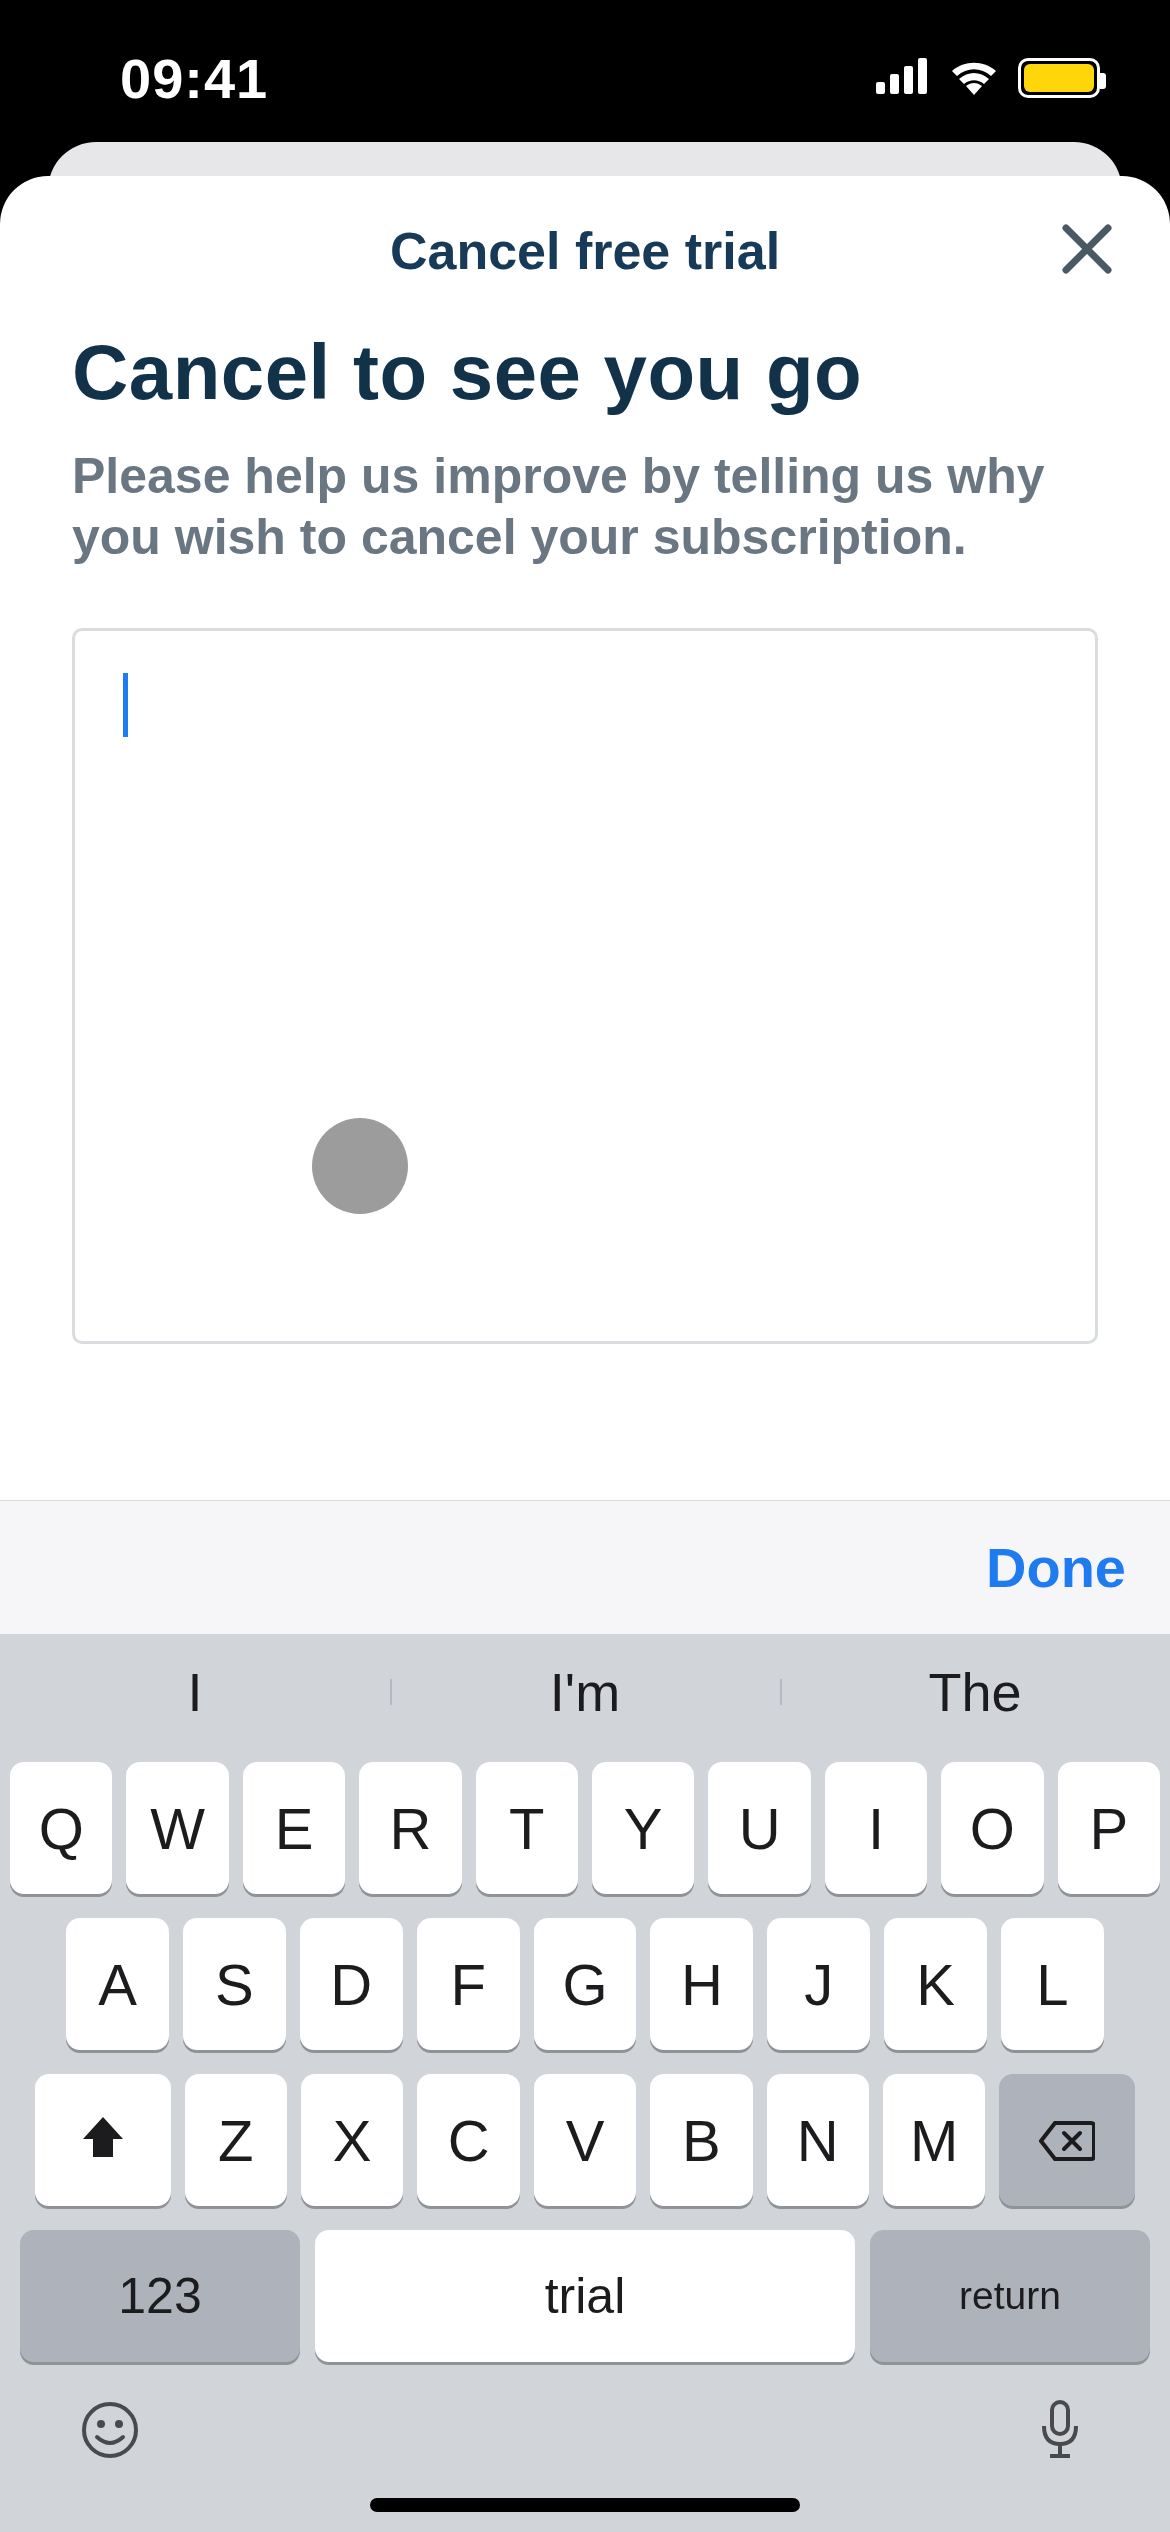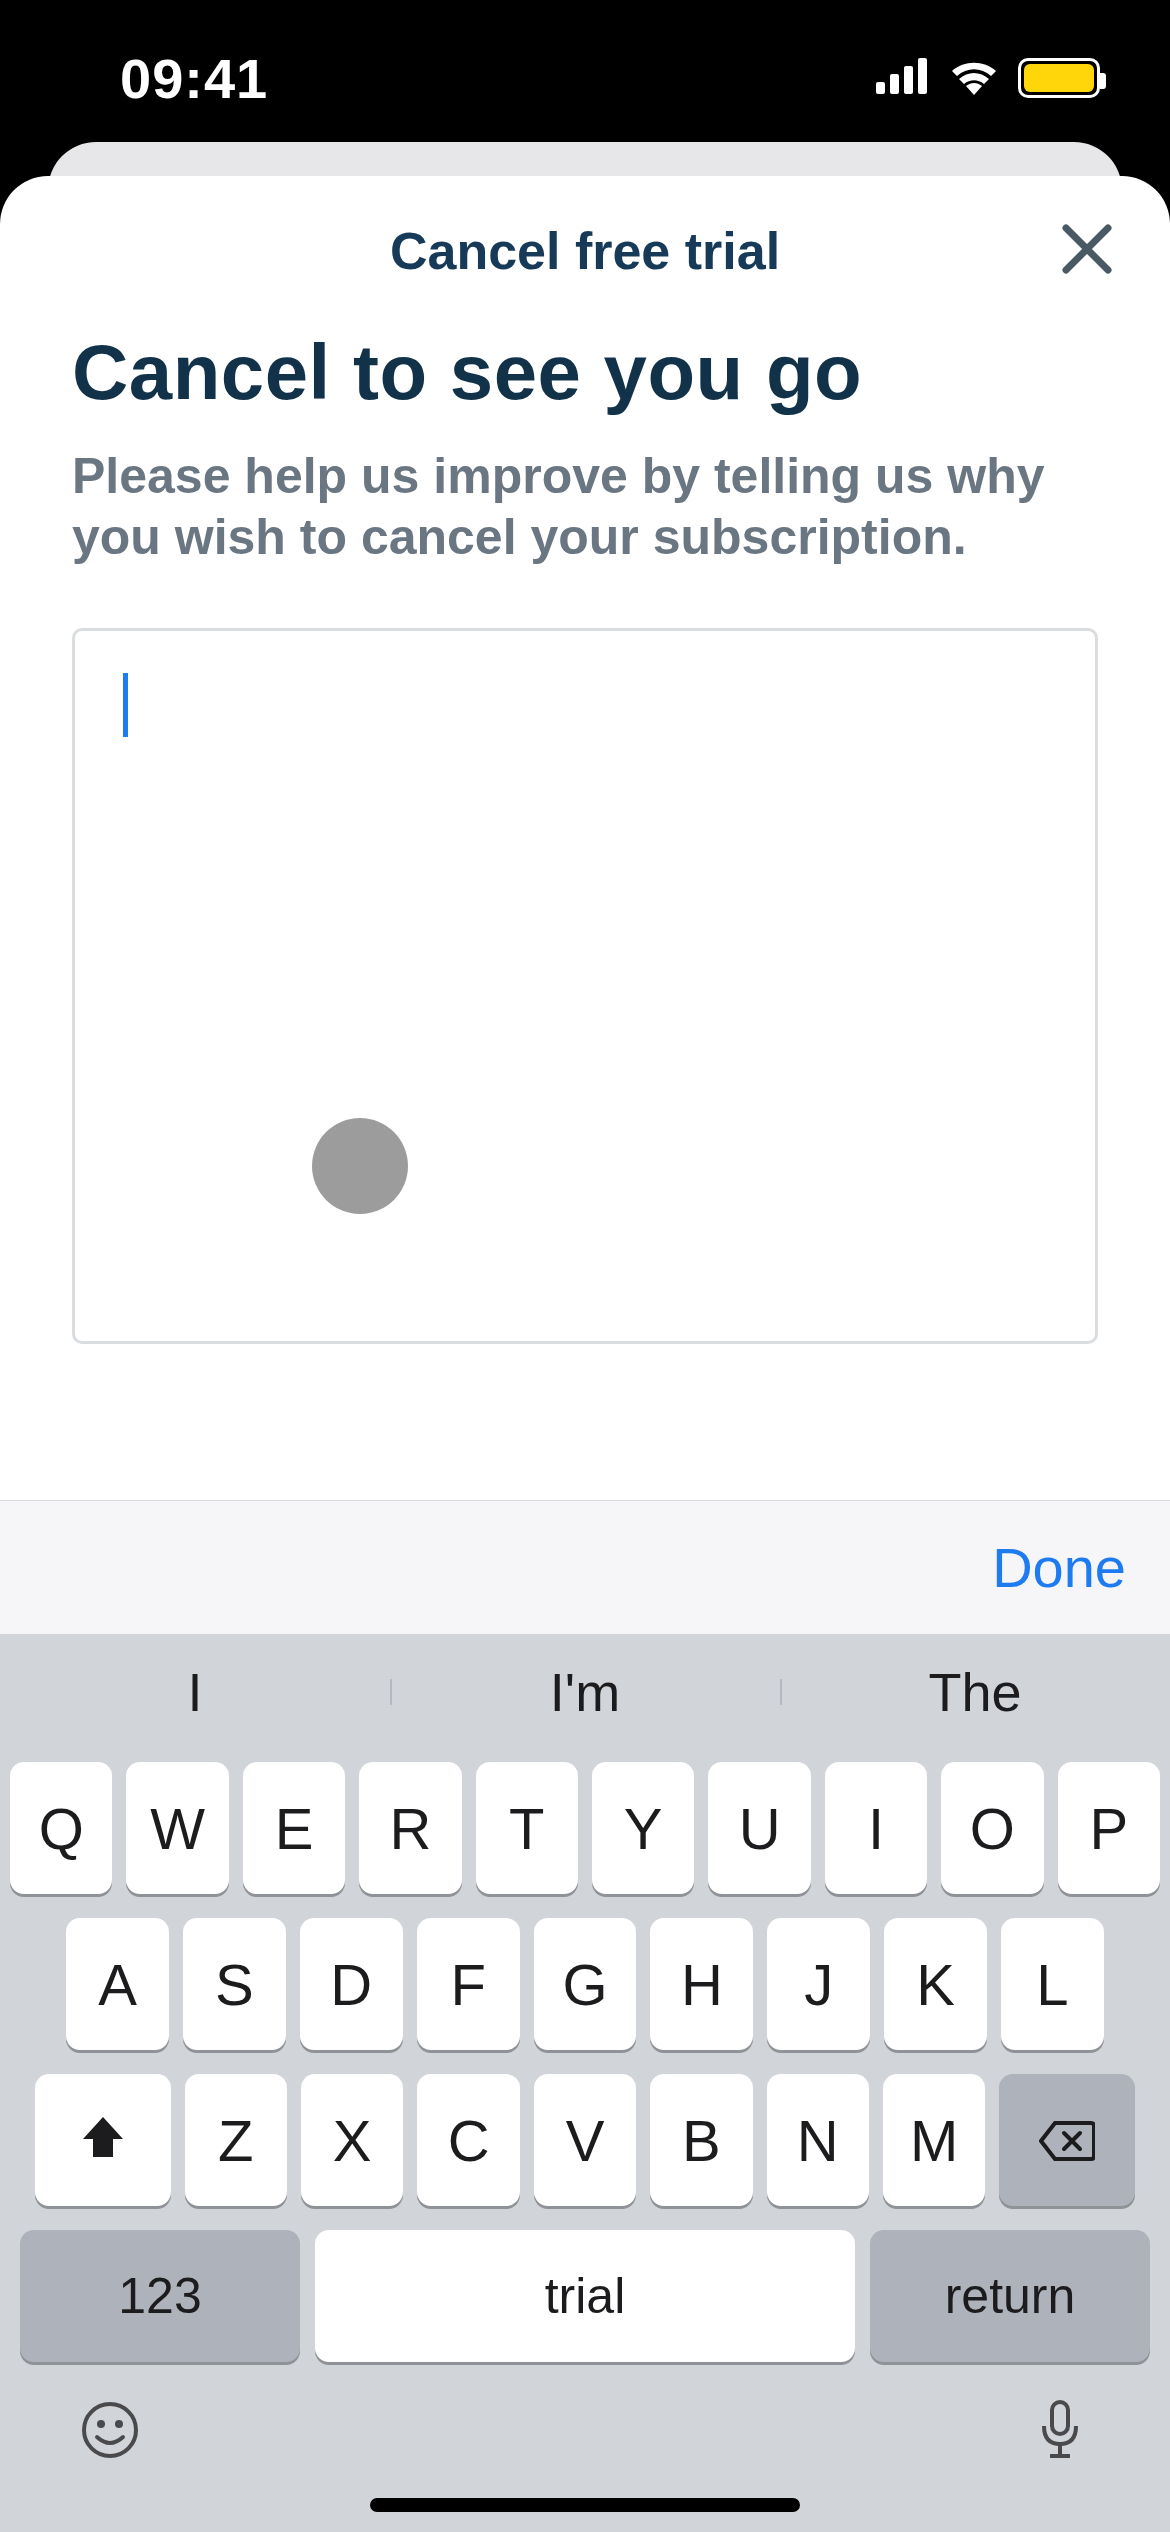--- a/index.html
+++ b/index.html
@@ -31,40 +31,40 @@
   .textarea-wrap { margin-top:60px; }
   .textarea { width:100%; height:716px; border:3px solid #d9dde0; border-radius:10px; padding:40px 48px; font-size:52px; resize:none; outline:none; position:relative; }
   .cursor { position:absolute; width:5px; height:64px; background:#1f7cf0; animation: blink 1s step-end infinite; }
   @keyframes blink { 50% { opacity:0; } }
 
   .touch-dot { position:absolute; width:96px; height:96px; background:#9c9c9c; border-radius:50%; }
 
   
   .kb-wrap { position:absolute; left:0; right:0; bottom:0; }
   .kb-toolbar { height:134px; background:#f6f6f8; border-top:1px solid #d9d9dd; display:flex; align-items:center; justify-content:flex-end; padding-right:44px; }
-  .kb-done { color:#1f7cf0; font-size:56px; font-weight:400; }
+  .kb-done { color:#1f7cf0; font-size:56px; font-weight:700; }
 
   .kb { background:#d1d4d9; padding-bottom:30px; }
   .kb-suggest { height:116px; display:flex; align-items:center; }
   .sug { flex:1; text-align:center; font-size:54px; color:#1c1c1e; position:relative;}
   .sug + .sug::before { content:""; position:absolute; left:0; top:18px; bottom:18px; width:2px; background:#b6bac0; }
 
   .kb-rows { padding: 12px 10px 0 10px; }
   .kb-row { display:flex; gap:14px; margin-bottom:24px; justify-content:center;}
   .key { background:#fff; border-radius:14px; box-shadow:0 3px 0 #8f9297; height:132px; display:flex; align-items:center; justify-content:center; font-size:58px; color:#1c1c1e; flex:1; min-width:0;}
   .row1 .key { flex-basis: calc((100% - 9*14px)/10); flex-grow:0; }
   .row2 { padding: 0 56px; }
   .row2 .key { flex-basis: calc((100% - 8*14px)/9); flex-grow:0;}
   .row3 .key { flex-basis: calc((1150px - 9*14px)/10); flex-grow:0;}
   .key-mod { background:#aeb3bb; }
   .key-mod.shift, .key-mod.del { flex-basis:136px; flex-grow:0;}
   .kb-bottom { display:flex; gap:15px; padding:0 10px; }
   .key-123 { flex:0 0 280px; font-size:50px;}
   .key-space { flex:1; font-size:50px;}
-  .key-return { flex:0 0 280px; font-size:50px;}
+  .key-return { flex:0 0 280px; font-size:39px;}
   .kb-footer { height:140px; display:flex; align-items:center; justify-content:space-between; padding:0 78px;}
   .emoji-icon, .mic-icon { width:64px; height:64px; display:flex; align-items:center; justify-content:center;}
 
   .home-indicator { position:absolute; bottom:20px; left:50%; transform:translateX(-50%); width:430px; height:14px; background:#000; border-radius:20px; }
 </style>
 </head>
 <body>
 
 <div class="status-bar">
   <div class="status-time">09:41</div>

